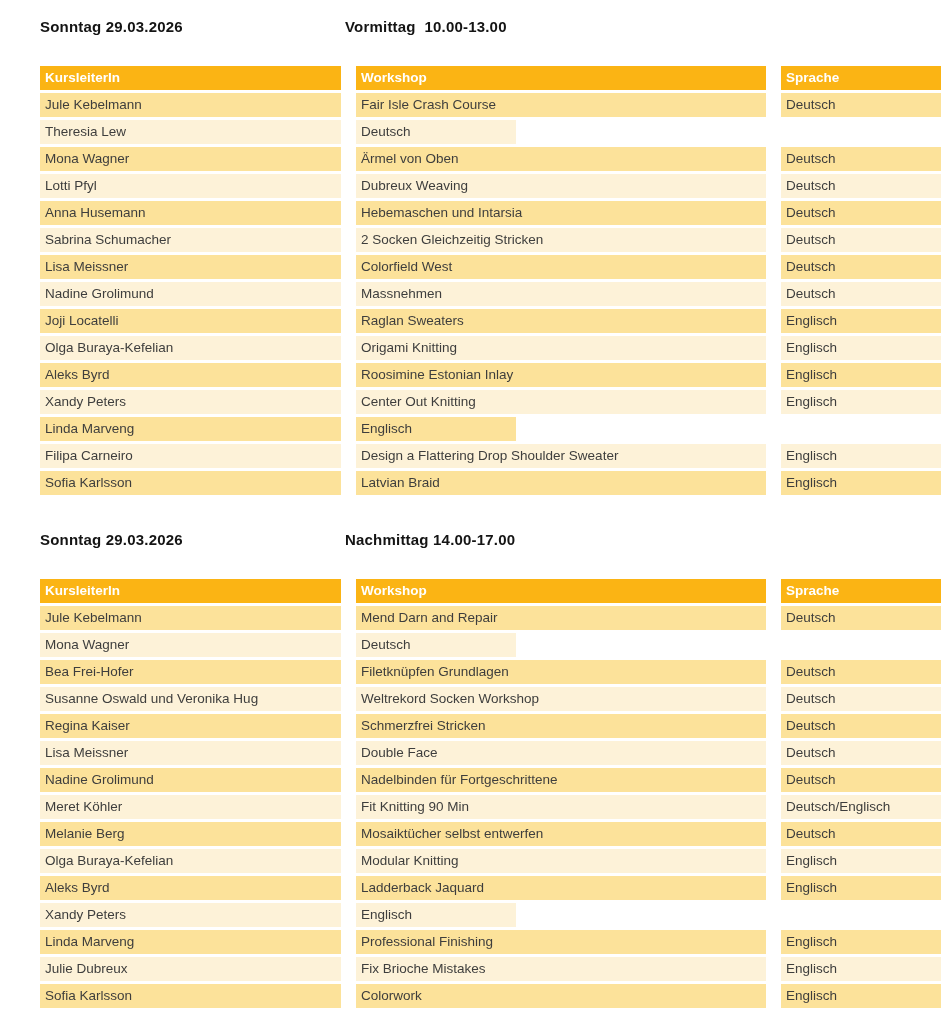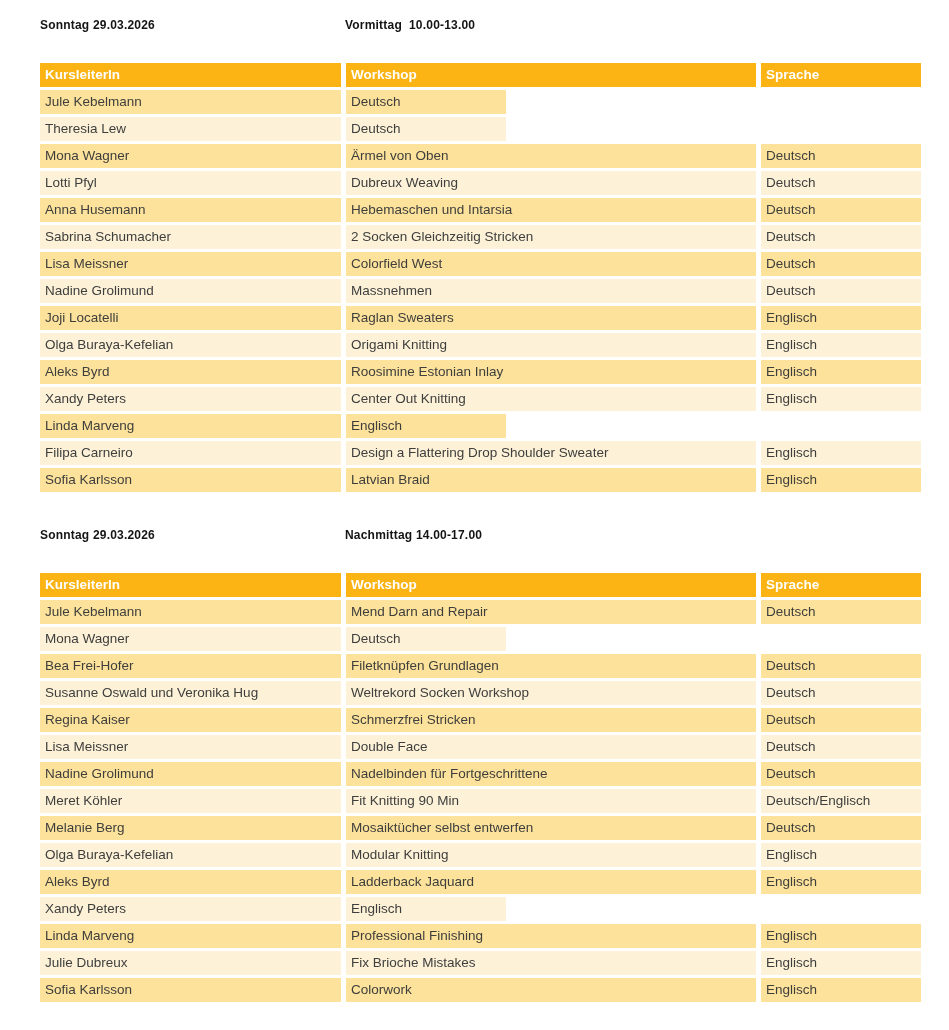--- a/index.html
+++ b/index.html
@@ -9,31 +9,31 @@
     height: 1030px;
     background: #ffffff;
     font-family: "Liberation Sans", sans-serif;
   }
   .page { padding-left: 40px; }
 
   .titles { display: flex; padding-top: 18px; }
   .section-nachmittag .titles { padding-top: 33px; }
   .title-date, .title-time {
     font-weight: bold;
-    font-size: 12px;
+    font-size: 15px;
     color: #141414;
     white-space: pre;
     letter-spacing: 0.2px;
   }
   .title-date { width: 305px; flex: 0 0 305px; }
 
   .table { margin-top: 31px; width: 877px; }
   .row {
     display: flex;
-    gap: 5px;
+    gap: 15px;
     margin-bottom: 3px;
     height: 24px;
     line-height: 24px;
   }
   .cell {
     padding-left: 5px;
     font-size: 13.5px;
     color: #3E3E3D;
     white-space: nowrap;
     overflow: hidden;
@@ -62,20 +62,21 @@
     </div>
     <div class="table">
       <div class="row header-row">
         <div class="cell c1">KursleiterIn</div>
         <div class="cell c2">Workshop</div>
         <div class="cell c3">Sprache</div>
       </div>
       <div class="tbody">
           <div class="row">
             <div class="cell c1">Jule Kebelmann</div>
+            <div class="cell c2">Fair Isle Crash Course</div>
             <div class="cell c3">Deutsch</div>
           </div>
           <div class="row">
             <div class="cell c1">Theresia Lew</div>
             <div class="cell c3">Deutsch</div>
           </div>
           <div class="row">
             <div class="cell c1">Mona Wagner</div>
             <div class="cell c2">Ärmel von Oben</div>
             <div class="cell c3">Deutsch</div>

